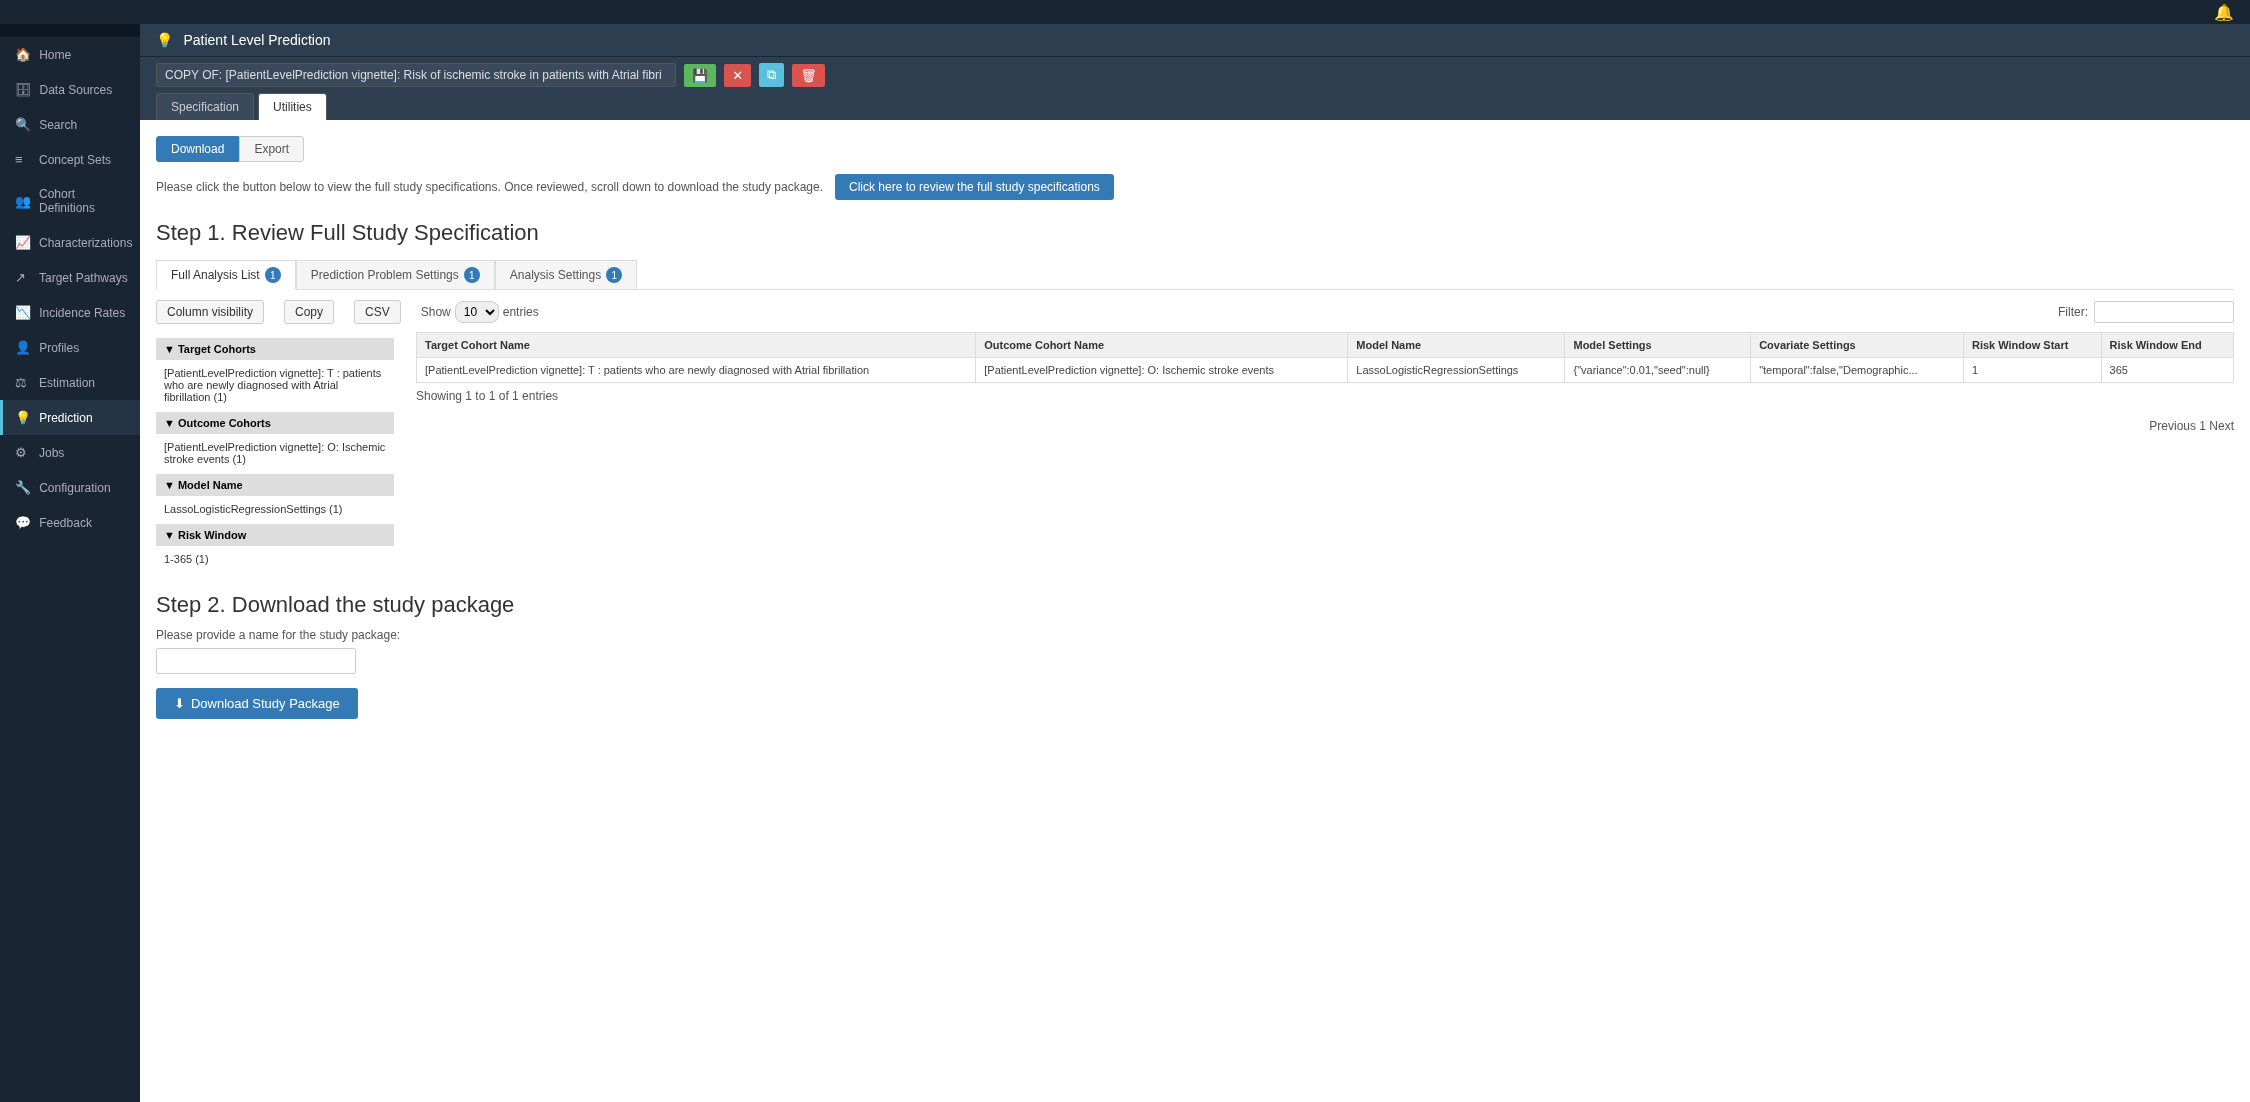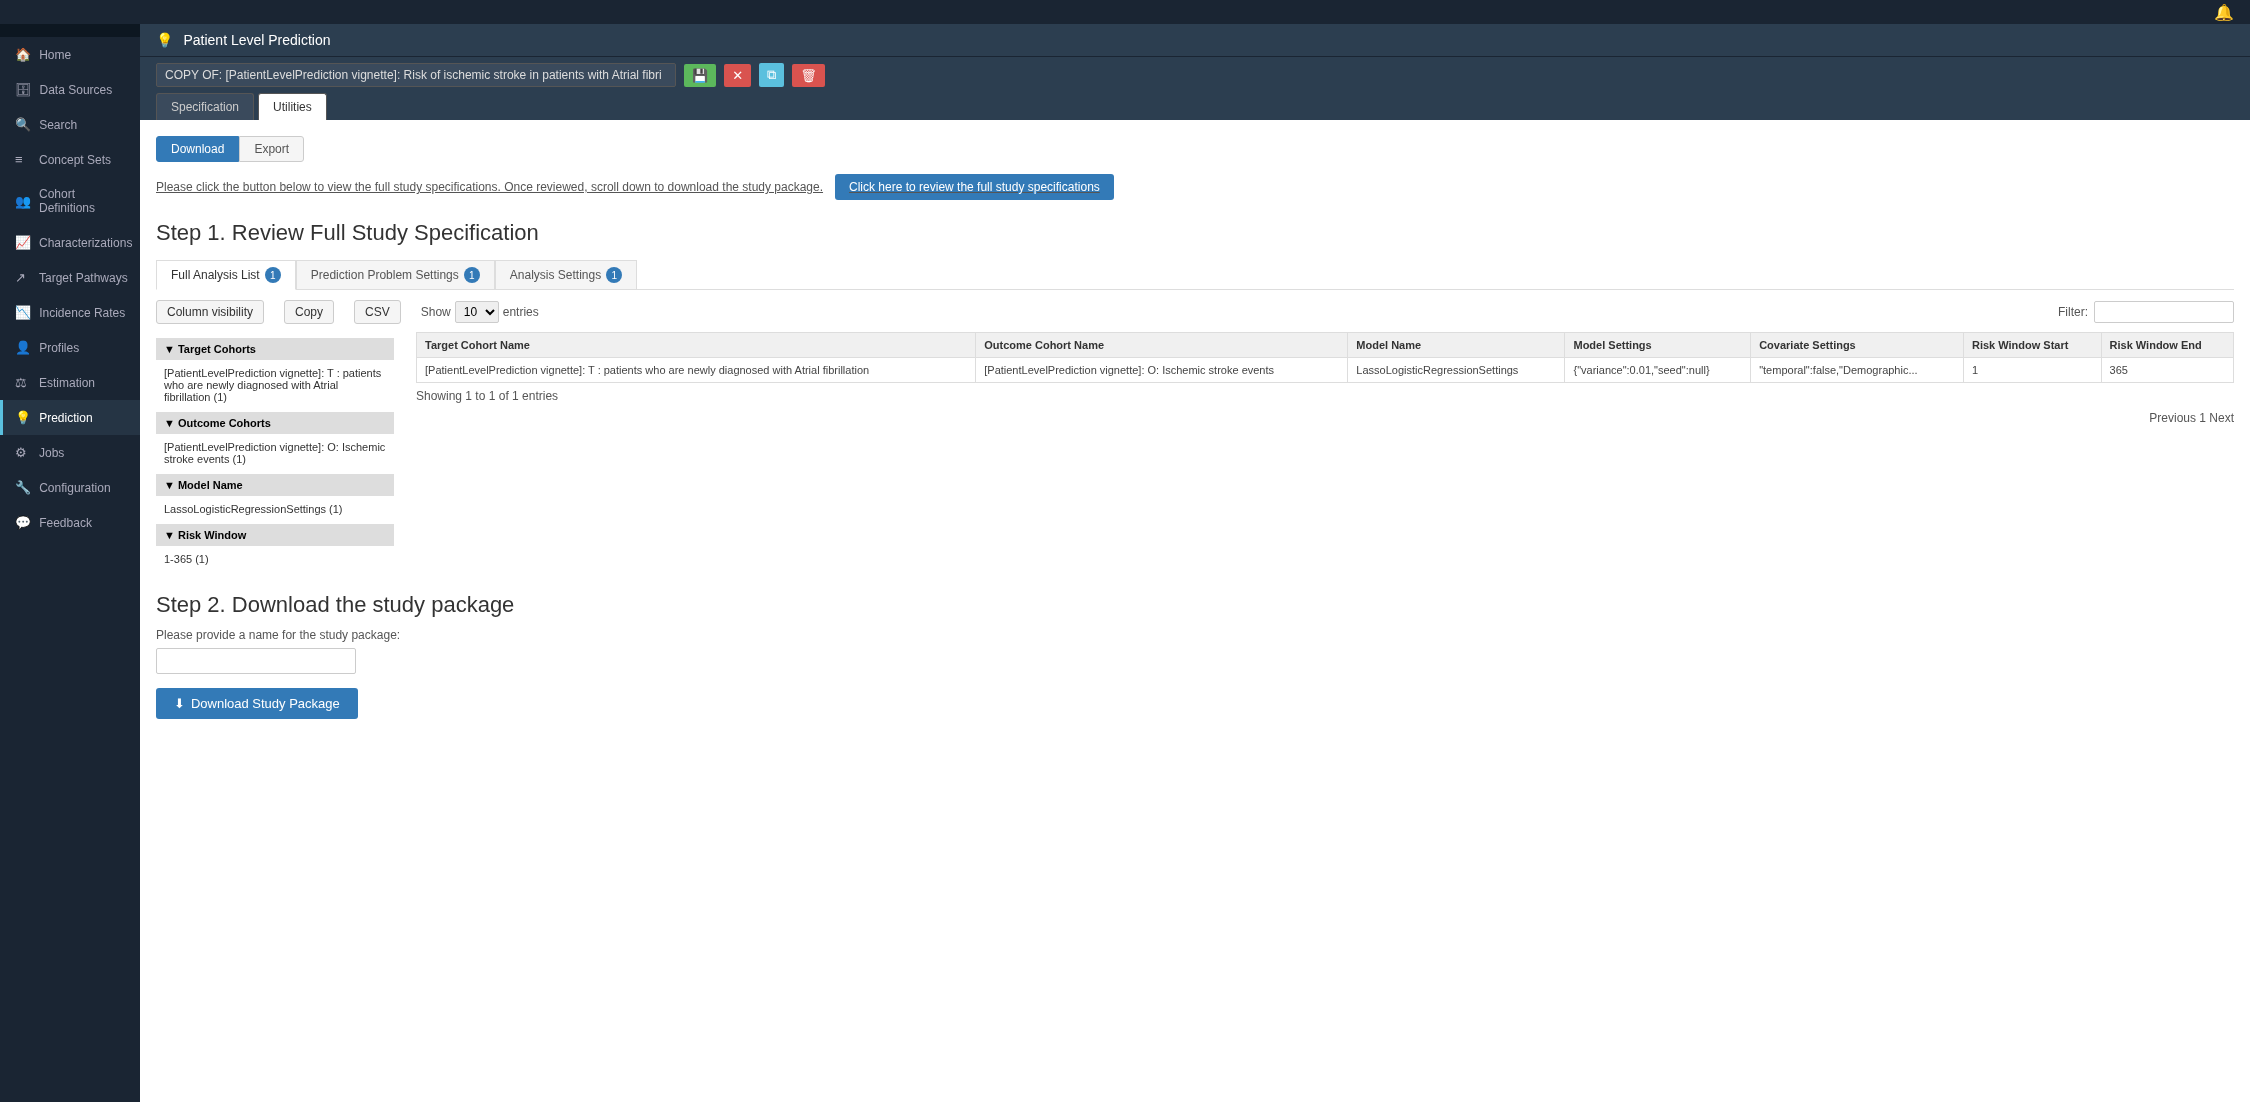--- a/index.html
+++ b/index.html
@@ -150,21 +150,20 @@
     .sub-tab:first-child { border-radius: 3px 0 0 3px; }
     .sub-tab:last-child { border-radius: 0 3px 3px 0; }
 
     .info-row {
       display: flex;
       align-items: center;
       gap: 12px;
       margin-bottom: 20px;
       font-size: 12px;
       color: #555;
-      text-decoration: underline;
     }
     .btn-review {
       background: #337ab7;
       color: white;
       border: none;
       padding: 6px 14px;
       font-size: 12px;
       border-radius: 3px;
       cursor: pointer;
     }
@@ -214,21 +213,21 @@
     .btn-ctrl {
       padding: 4px 10px;
       font-size: 12px;
       border: 1px solid #ccc;
       background: #f5f5f5;
       border-radius: 3px;
       cursor: pointer;
       color: #333;
     }
     .show-entries { font-size: 12px; color: #555; display: flex; align-items: center; gap: 4px; }
-    .show-select { padding: 2px 4px; font-size: 12px; border: 1px solid #ccc; border-radius: 2px; }
+    .show-select { padding: 2px 4px; font-size: 12px; border: 1px solid #ccc; border-radius: 8px; }
     .filter-right { margin-left: auto; display: flex; align-items: center; gap: 6px; font-size: 12px; color: #555; }
     .filter-input { padding: 3px 6px; font-size: 12px; border: 1px solid #ccc; border-radius: 2px; width: 140px; }
 
     
     .main-split { display: flex; gap: 10px; }
     .filter-panel {
       width: 250px;
       min-width: 250px;
       font-size: 12px;
       padding-right: 12px;
@@ -268,21 +267,21 @@
     }
     table.data-table td {
       border: 1px solid #ddd;
       padding: 6px 8px;
       vertical-align: top;
       color: #444;
     }
     table.data-table tr:nth-child(even) td { background: #f9f9f9; }
 
     .showing-text { font-size: 12px; color: #555; margin-top: 6px; }
-    .pagination-right { text-align: right; font-size: 12px; color: #555; margin-top: 8px; }
+    .pagination-right { text-align: right; font-size: 12px; color: #555; margin-top: 16px; }
 
     
     .package-name-label { font-size: 12px; color: #555; margin-bottom: 6px; }
     .package-name-input {
       display: block;
       width: 200px;
       padding: 5px 8px;
       border: 1px solid #ccc;
       border-radius: 2px;
       font-size: 12px;

